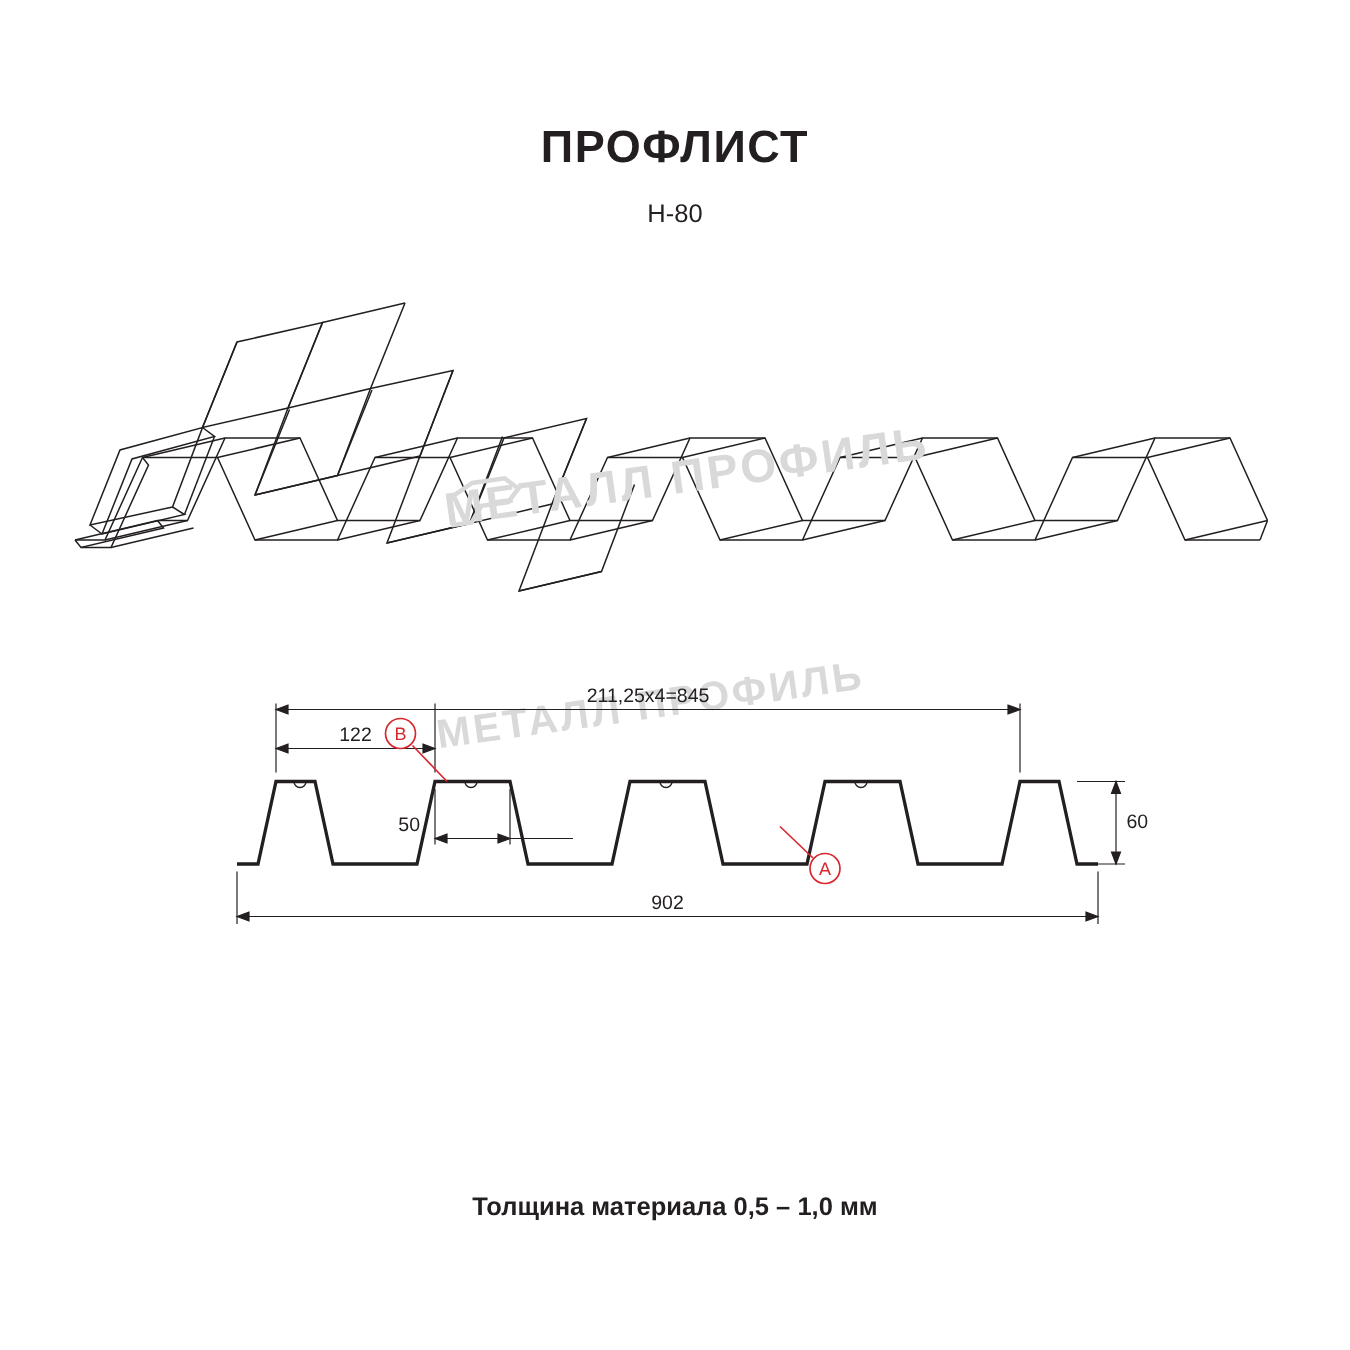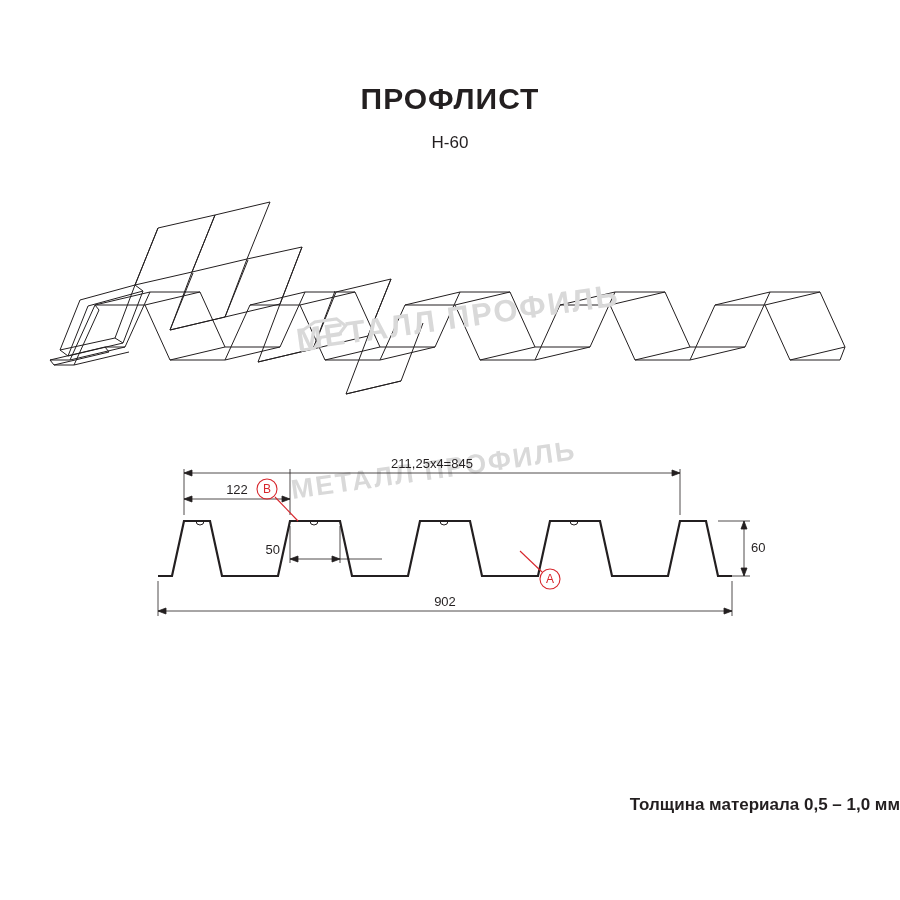--- a/index.html
+++ b/index.html
@@ -38,21 +38,21 @@
     width: 900px;
     text-align: center;
     font-size: 17px;
     color: #231f20;
   }
   .footer-note {
     position: absolute;
     top: 795px;
     left: 0;
     width: 900px;
-    text-align: right;
+    text-align: center;
     font-size: 17px;
     font-weight: bold;
     color: #231f20;
   }
   .iso-wrap {
     position: absolute;
     top: 210px;
     left: 40px;
     width: 820px;
     height: 200px;
@@ -98,21 +98,21 @@
   .mark-c { fill: none; stroke: #d7262c; stroke-width: 1.1; }
   .dim-txt { font-family: "Liberation Sans", sans-serif; font-size: 13px; fill: #231f20; }
   .mark-txt { font-family: "Liberation Sans", sans-serif; font-size: 12px; fill: #d7262c; }
 </style>
 </head>
 <body>
 
 <div class="page">
 
   <div class="title">ПРОФЛИСТ</div>
-  <div class="subtitle">Н-60</div>
+  <div class="subtitle">Н-80</div>
 
   <div class="iso-wrap">
     <svg width="820" height="200" viewBox="0 0 820 200">
       <g class="ln">
 
         <path d="M20 140 L40 90 L95 75 L75 128 Z"></path>
         <path d="M20 140 L28 146 L83 133 L75 128"></path>
         <path d="M28 146 L48 96 L103 81 L95 75"></path>
         <path d="M83 133 L103 81"></path>
 

